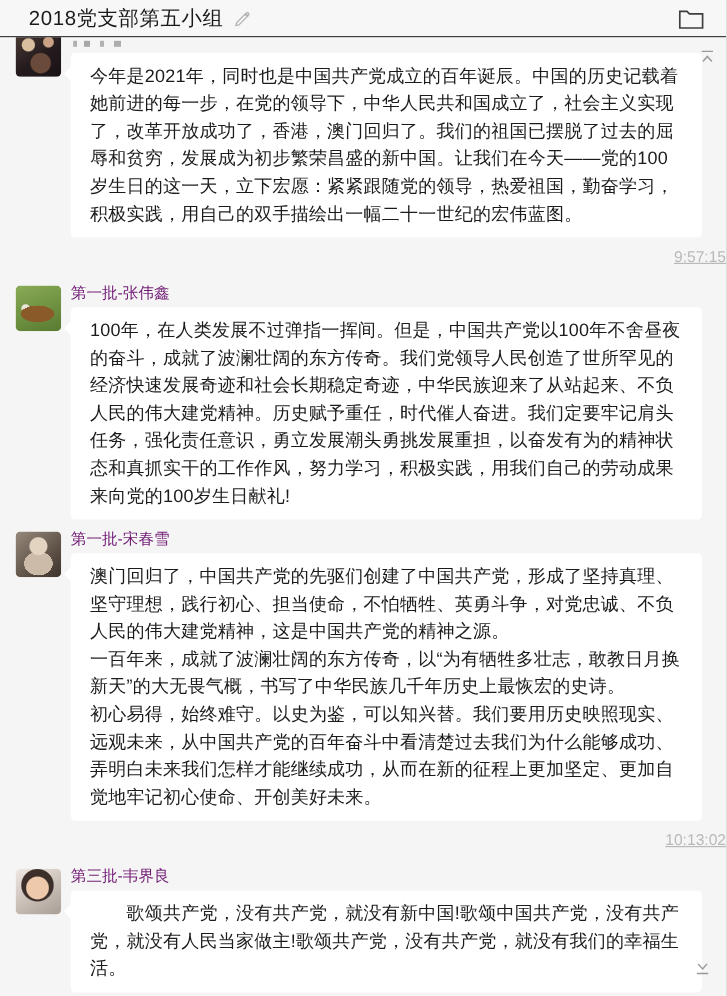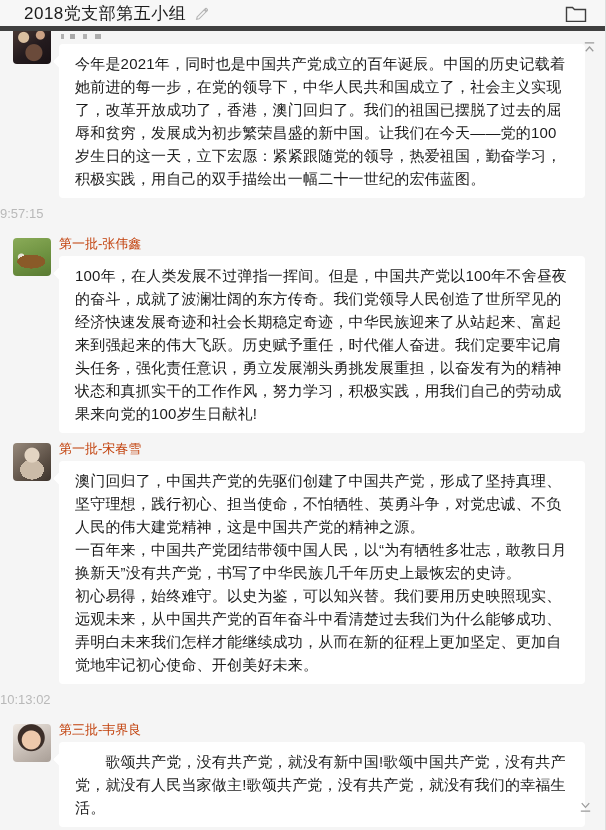--- a/index.html
+++ b/index.html
@@ -7,21 +7,21 @@
   body {
     font-family:"Liberation Sans","DejaVu Sans",sans-serif;
     background:#f5f5f5;
     position:relative;
     border-right:1px solid #dedede;
   }
   
   .header {
     position:relative; z-index:5;
     height:31px; background:#f7f7f7;
-    border-bottom:5px solid #404040;
+    border-bottom:1px solid #404040;
     display:flex; align-items:center;
     padding:0 18px 0 24px;
   }
   .title { font-size:17px; color:#1a1a1a; letter-spacing:.5px; }
   .edit-ic { margin-left:8px; display:inline-flex; }
   .spacer { flex:1; }
   .folder-ic { display:inline-flex; cursor:pointer; }
   
   .chat { position:relative; z-index:1; margin-top:-7px; }
   .msg { position:relative; padding-left:59px; padding-right:20px; margin-top:8px; }
@@ -42,21 +42,21 @@
   .av3 { background:
     radial-gradient(circle at 50% 32%, #e3d4c2 0 7px, transparent 8px),
     radial-gradient(ellipse 12px 10px at 50% 70%, #cbbba8 0 99%, transparent 100%),
     linear-gradient(140deg, #97897b, #564a40 70%, #3c332c); }
   .av4 { background:
     radial-gradient(circle at 48% 42%, #eec9ab 0 9px, transparent 10px),
     radial-gradient(circle at 48% 36%, #3c2e28 0 13px, transparent 14px),
     linear-gradient(150deg, #efe9e3, #c4bab2 60%, #a89e96); }
   .name {
     height:16px; line-height:16px; margin-bottom:4px;
-    font-size:13px; color:#c2410c;
+    font-size:13px; color:#701a75;
     white-space:nowrap; overflow:hidden;
   }
   .name-frag {
     width:56px; height:5px; margin:10px 0 5px 2px;
     background:linear-gradient(90deg,
       #b0b0b0 0 3px, transparent 3px 9px,
       #a8a8a8 9px 14px, transparent 14px 22px,
       #b3b3b3 22px 26px, transparent 26px 34px,
       #adadad 34px 40px, transparent 40px);
   }
@@ -69,22 +69,22 @@
     letter-spacing:.2px;
     word-break:break-all;
   }
   .bubble::before {
     content:""; position:absolute; left:-4px; top:13px;
     width:9px; height:9px; background:#ffffff;
     transform:rotate(45deg); border-radius:1px;
   }
   .bubble p { margin:0; }
   .time {
-    text-align:left; padding:8px 0 6px;
-    font-size:13px; line-height:16px; color:#b9b9b9;
+    text-align:right; padding:8px 0 6px;
+    font-size:13px; line-height:16px; color:#b9b9b9;text-decoration:underline;
   }
   
   .nav-arrow { position:absolute; z-index:6; cursor:pointer; display:inline-flex; }
   .nav-top { right:8px; top:40px; }
   .nav-bottom { right:12px; bottom:16px; }
 </style>
 </head>
 <body>
 
 <div class="header">
@@ -123,30 +123,30 @@
     <div class="bubble">
       <p>今年是2021年，同时也是中国共产党成立的百年诞辰。中国的历史记载着她前进的每一步，在党的领导下，中华人民共和国成立了，社会主义实现了，改革开放成功了，香港，澳门回归了。我们的祖国已摆脱了过去的屈辱和贫穷，发展成为初步繁荣昌盛的新中国。让我们在今天——党的100岁生日的这一天，立下宏愿：紧紧跟随党的领导，热爱祖国，勤奋学习，积极实践，用自己的双手描绘出一幅二十一世纪的宏伟蓝图。</p>
     </div>
   </div>
   <div class="time">9:57:15</div>
 
   <div class="msg">
     <span class="avatar av2"></span>
     <div class="name">第一批-张伟鑫</div>
     <div class="bubble">
-      <p>100年，在人类发展不过弹指一挥间。但是，中国共产党以100年不舍昼夜的奋斗，成就了波澜壮阔的东方传奇。我们党领导人民创造了世所罕见的经济快速发展奇迹和社会长期稳定奇迹，中华民族迎来了从站起来、富起来到强起来的伟大飞跃。历史赋予重任，时代催人奋进。我们定要牢记肩头任务，强化责任意识，勇立发展潮头勇挑发展重担，以奋发有为的精神状态和真抓实干的工作作风，努力学习，积极实践，用我们自己的劳动成果来向党的100岁生日献礼!</p>
+      <p>100年，在人类发展不过弹指一挥间。但是，中国共产党以100年不舍昼夜的奋斗，成就了波澜壮阔的东方传奇。我们党领导人民创造了世所罕见的经济快速发展奇迹和社会长期稳定奇迹，中华民族迎来了从站起来、不负人民的伟大建党精神。历史赋予重任，时代催人奋进。我们定要牢记肩头任务，强化责任意识，勇立发展潮头勇挑发展重担，以奋发有为的精神状态和真抓实干的工作作风，努力学习，积极实践，用我们自己的劳动成果来向党的100岁生日献礼!</p>
     </div>
   </div>
 
   <div class="msg">
     <span class="avatar av3"></span>
     <div class="name">第一批-宋春雪</div>
     <div class="bubble">
       <p>澳门回归了，中国共产党的先驱们创建了中国共产党，形成了坚持真理、坚守理想，践行初心、担当使命，不怕牺牲、英勇斗争，对党忠诚、不负人民的伟大建党精神，这是中国共产党的精神之源。</p>
-      <p>一百年来，中国共产党团结带领中国人民，以“为有牺牲多壮志，敢教日月换新天”没有共产党，书写了中华民族几千年历史上最恢宏的史诗。</p>
+      <p>一百年来，成就了波澜壮阔的东方传奇，以“为有牺牲多壮志，敢教日月换新天”的大无畏气概，书写了中华民族几千年历史上最恢宏的史诗。</p>
       <p>初心易得，始终难守。以史为鉴，可以知兴替。我们要用历史映照现实、远观未来，从中国共产党的百年奋斗中看清楚过去我们为什么能够成功、弄明白未来我们怎样才能继续成功，从而在新的征程上更加坚定、更加自觉地牢记初心使命、开创美好未来。</p>
     </div>
   </div>
   <div class="time">10:13:02</div>
 
   <div class="msg">
     <span class="avatar av4"></span>
     <div class="name">第三批-韦界良</div>
     <div class="bubble">
       <p>　　歌颂共产党，没有共产党，就没有新中国!歌颂中国共产党，没有共产党，就没有人民当家做主!歌颂共产党，没有共产党，就没有我们的幸福生活。</p>

